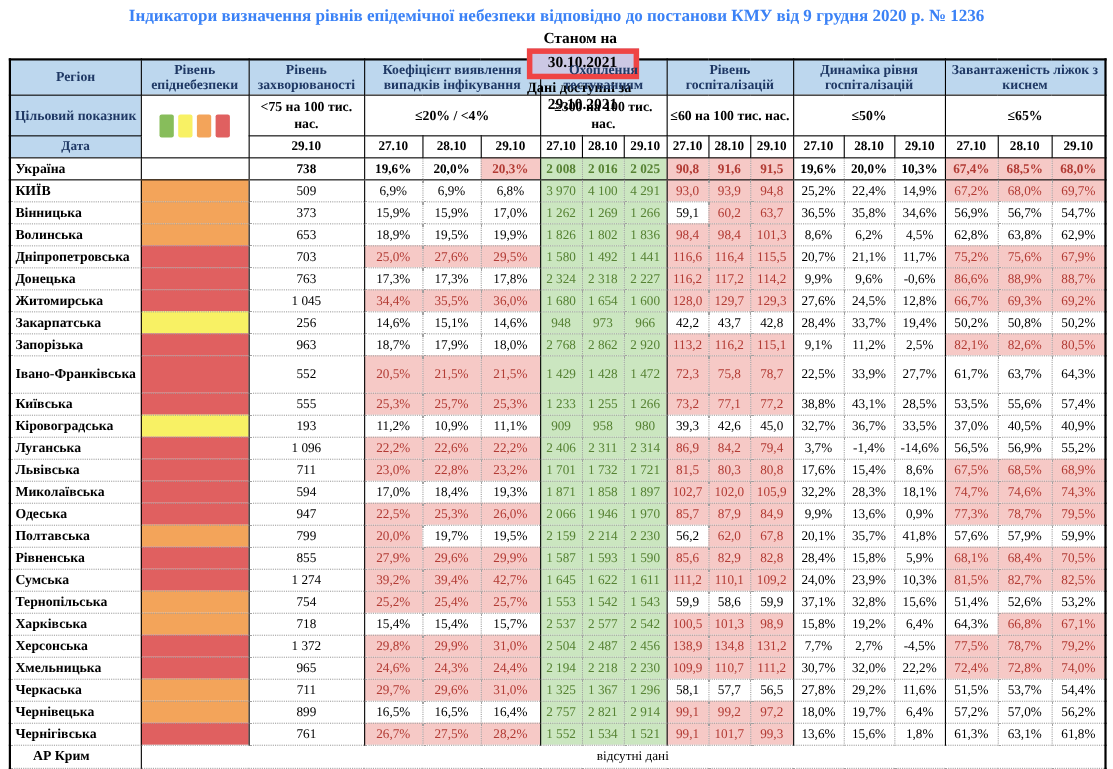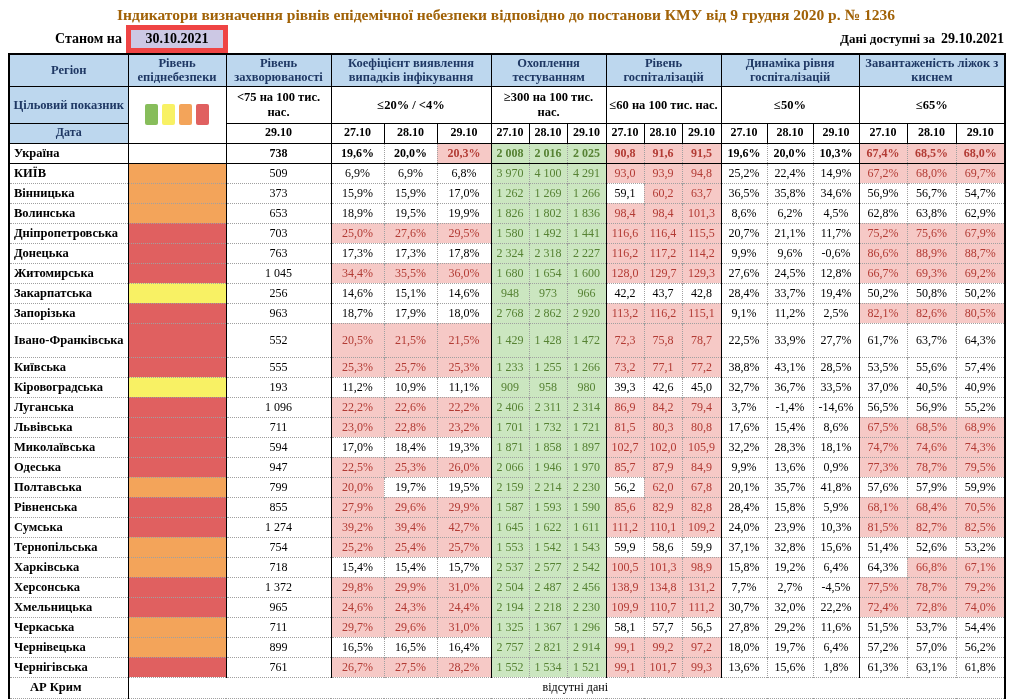--- a/index.html
+++ b/index.html
@@ -2,25 +2,25 @@
 <html><head>
 <meta charset="utf-8">
 <style>
   html,body{margin:0;padding:0;}
   body{
     width:1012px;height:699px;overflow:hidden;background:#fff;
     font-family:"Liberation Serif","DejaVu Serif",serif;color:#000;
   }
   .topbar{padding-top:6px;}
   .title{
-    text-align:center;font-weight:bold;font-size:15.5px;color:#a16207;
+    text-align:center;font-weight:bold;font-size:15.5px;color:#3b82f6;
     white-space:nowrap;
   }
   .subbar{
-    display:flex;align-items:center;margin:4px 8px 3px 55px;height:22px;
+    display:flex;align-items:center;margin:4px 8px 3px 55px;height:22px;flex-direction:column;
   }
   .asof-label{font-weight:bold;font-size:14px;margin-right:4px;}
   .asof-box{
     background:#CCC8E4;border:5px solid #ef4444;font-weight:bold;font-size:14px;
     width:92px;text-align:center;padding:1px 0;
   }
   .spacer{flex:1;}
   .avail-label{font-weight:bold;font-size:13px;margin-right:6px;}
   .avail-date{font-weight:bold;font-size:14px;}
 

